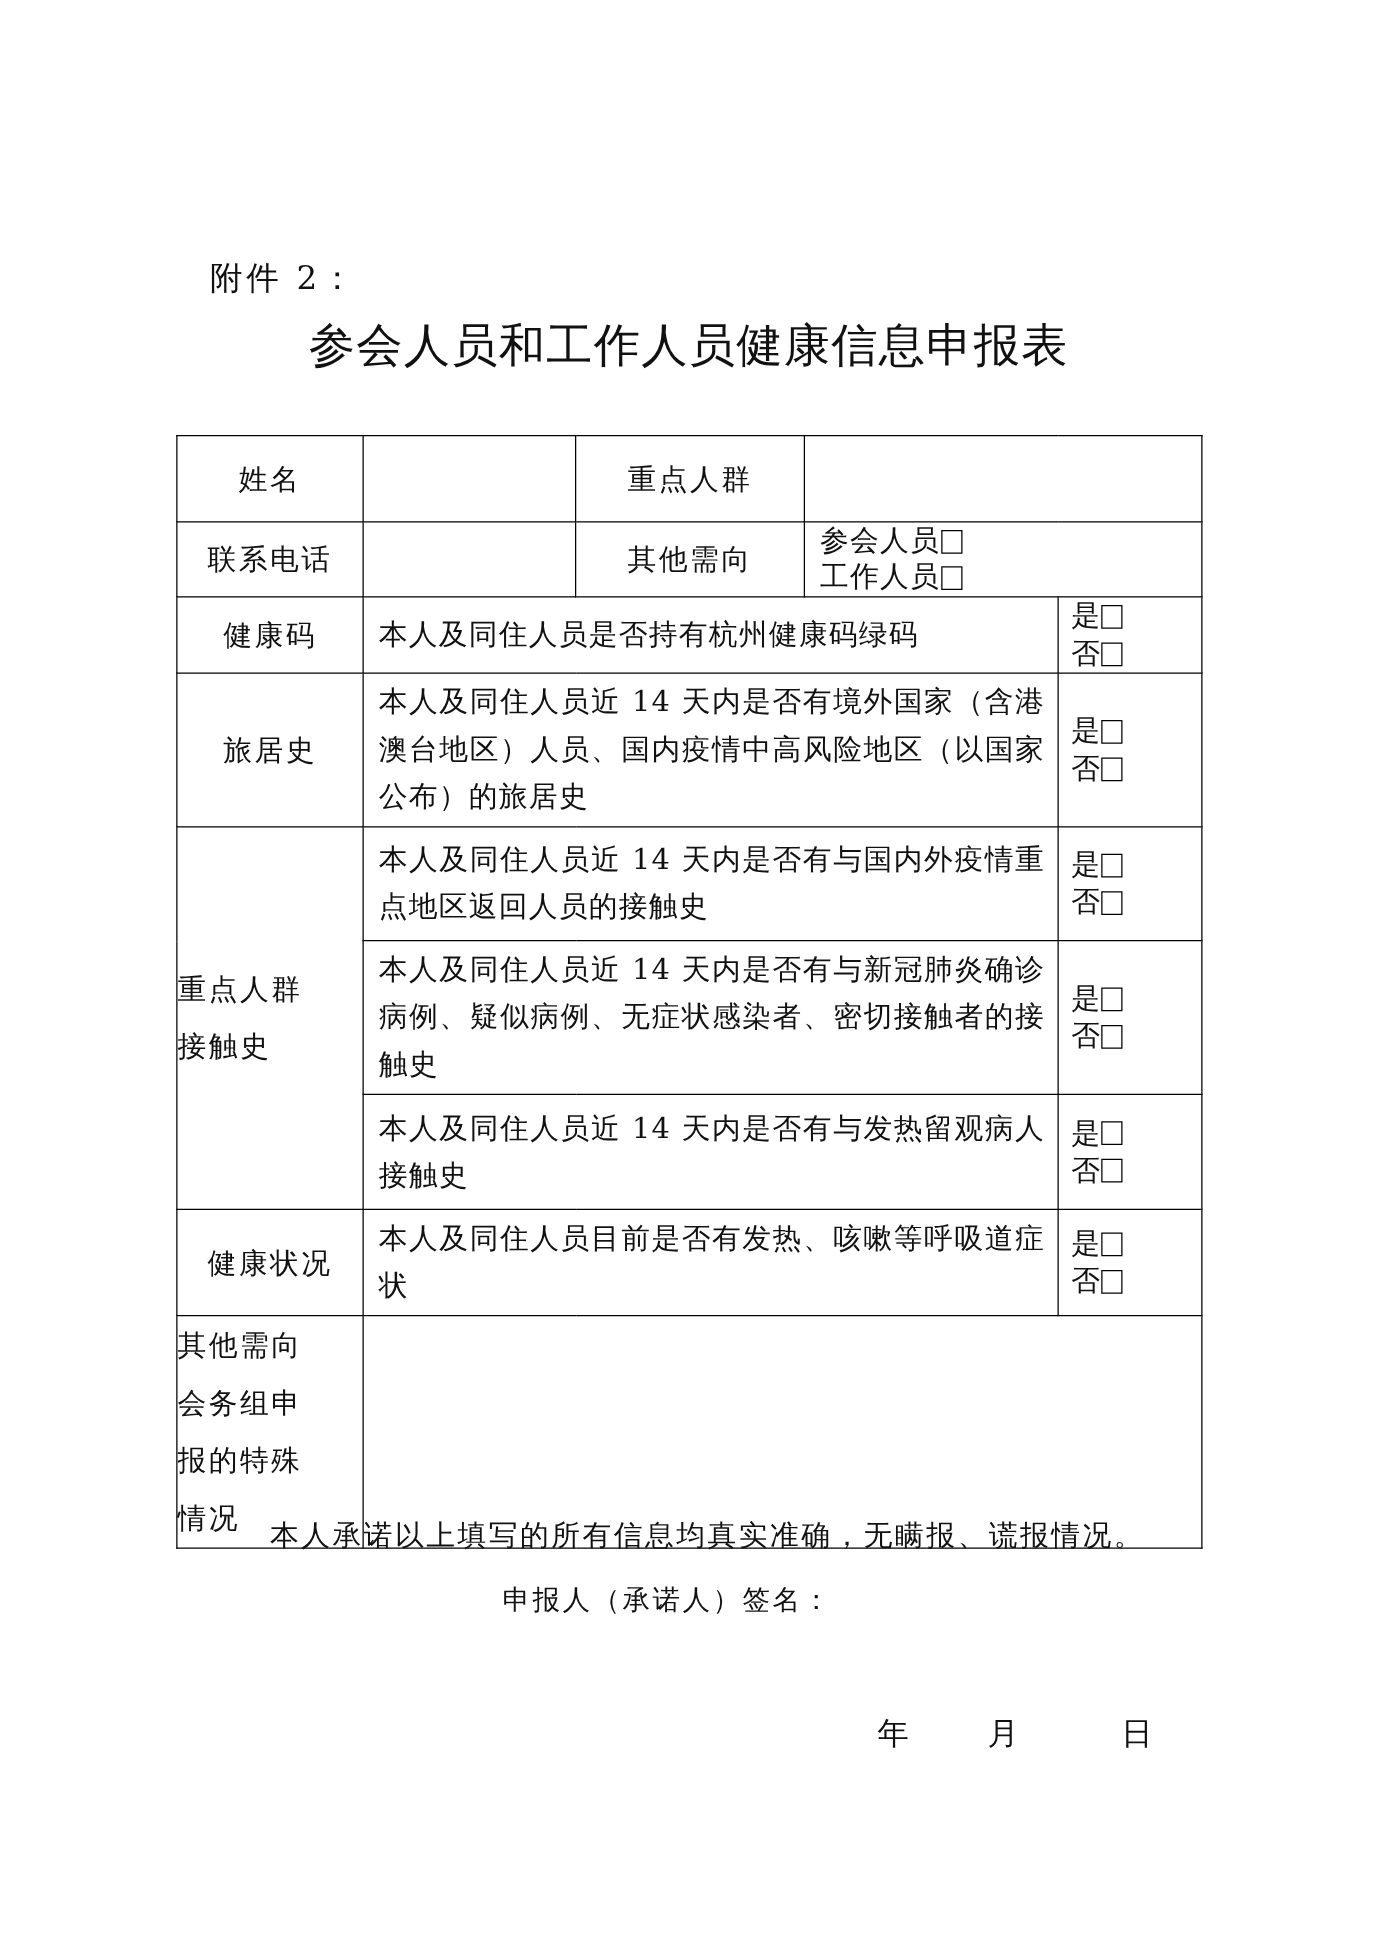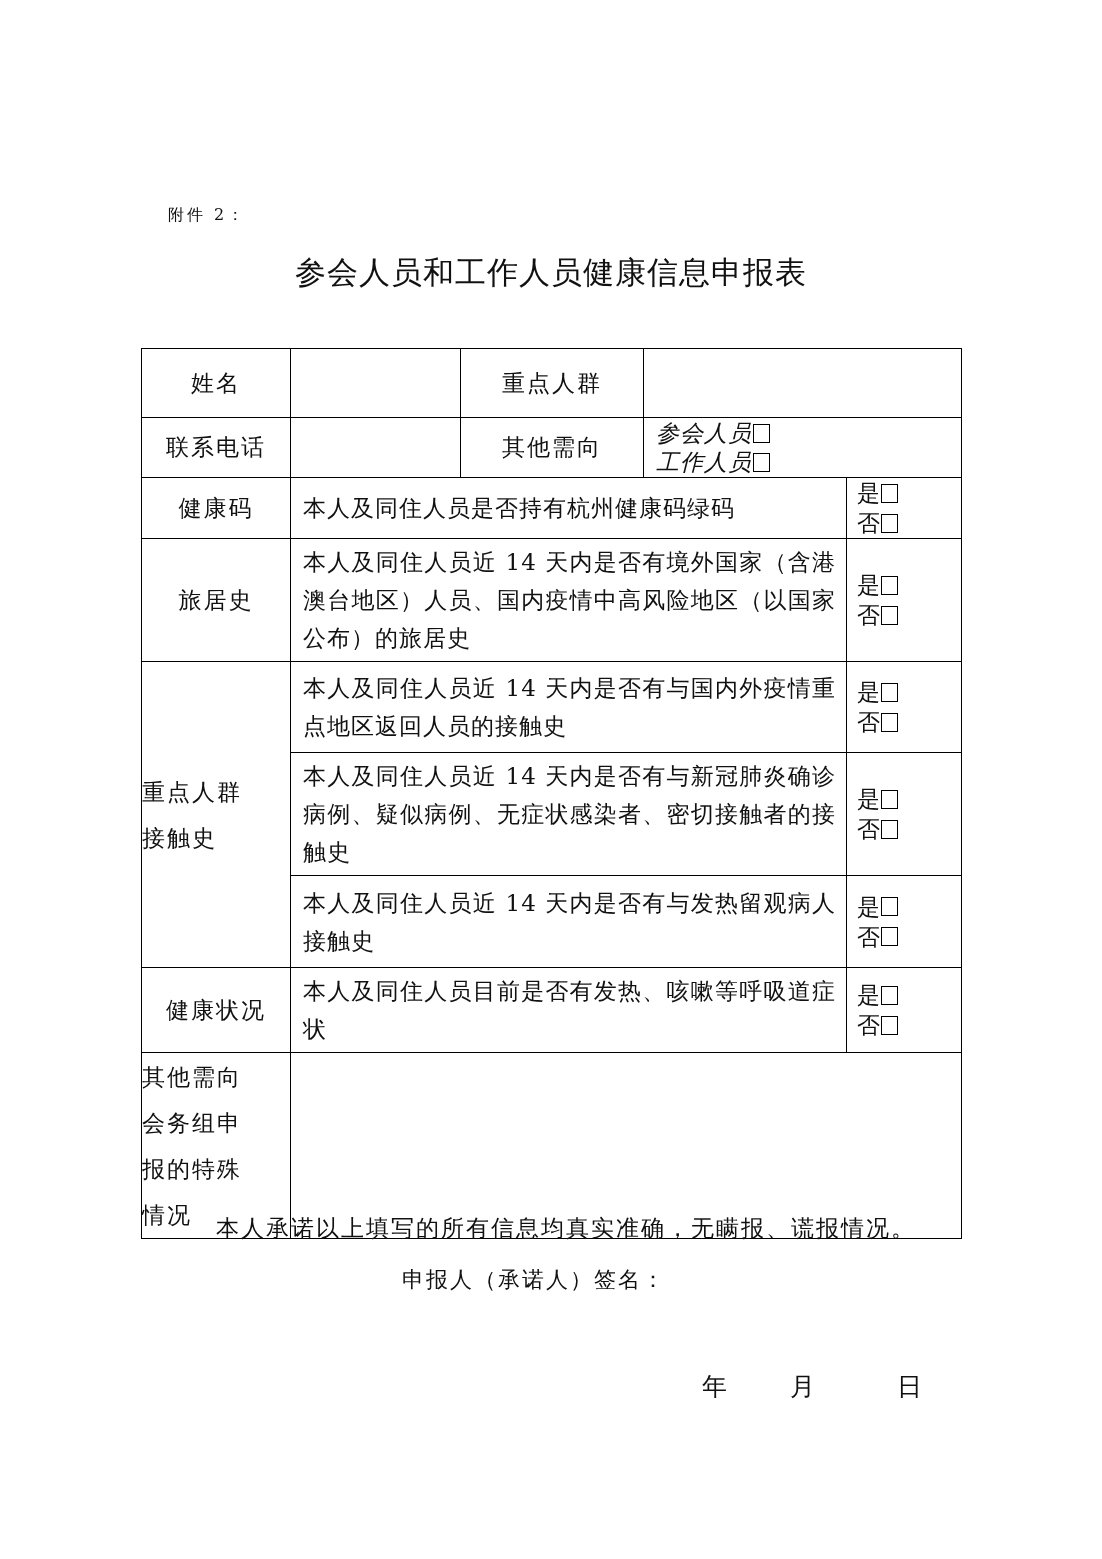--- a/index.html
+++ b/index.html
@@ -3,25 +3,25 @@
   <meta charset="utf-8">
   <style>
     html, body { margin: 0; padding: 0; background: #ffffff; }
     body {
       width: 1102px; height: 1559px; position: relative; overflow: hidden;
       font-family: "DejaVu Serif", "Liberation Serif", serif;
       color: #111;
     }
     .annex {
       position: absolute; left: 168px; top: 205px;
-      font-size: 16px; letter-spacing: 3px; text-align: center;
+      font-size: 26px; letter-spacing: 3px; text-align: center;
     }
     .title {
       position: absolute; left: 0; width: 1102px; top: 252px;
-      text-align: center; font-size: 31px; letter-spacing: 1px;
+      text-align: center; font-size: 37px; letter-spacing: 1px;
     }
     table.form {
       position: absolute; left: 141px; top: 348px;
       width: 820px; border-collapse: collapse;
       font-size: 23px;
       table-layout: fixed;
     }
     table.form td {
       border: 1.5px solid #000;
       padding: 0;
@@ -37,21 +37,21 @@
       padding-left: 10px !important;
       line-height: 30px;
       font-size: 23px;
     }
     .yn div { display: flex; align-items: center; }
     .box {
       display: inline-block; width: 17px; height: 19px;
       border: 1.3px solid #000; margin-left: 1px; box-sizing: border-box;
     }
     .cat { padding-left: 12px !important; line-height: 29px; font-size: 23px; }
-    .cat div { display: flex; align-items: center; letter-spacing: 1px; font-style: italic; }
+    .cat div { display: flex; align-items: center; letter-spacing: 1px; }
     .vlabel { text-align: left; line-height: 46px; letter-spacing: 2px; }
     .pledge {
       position: absolute; left: 0; width: 1132px; top: 1213px;
       text-align: center; font-size: 23px; letter-spacing: 2px;
     }
     .sign {
       position: absolute; left: 402px; top: 1265px;
       font-size: 22px; letter-spacing: 2px;
     }
     .date { position: absolute; top: 1370px; font-size: 25px; }

